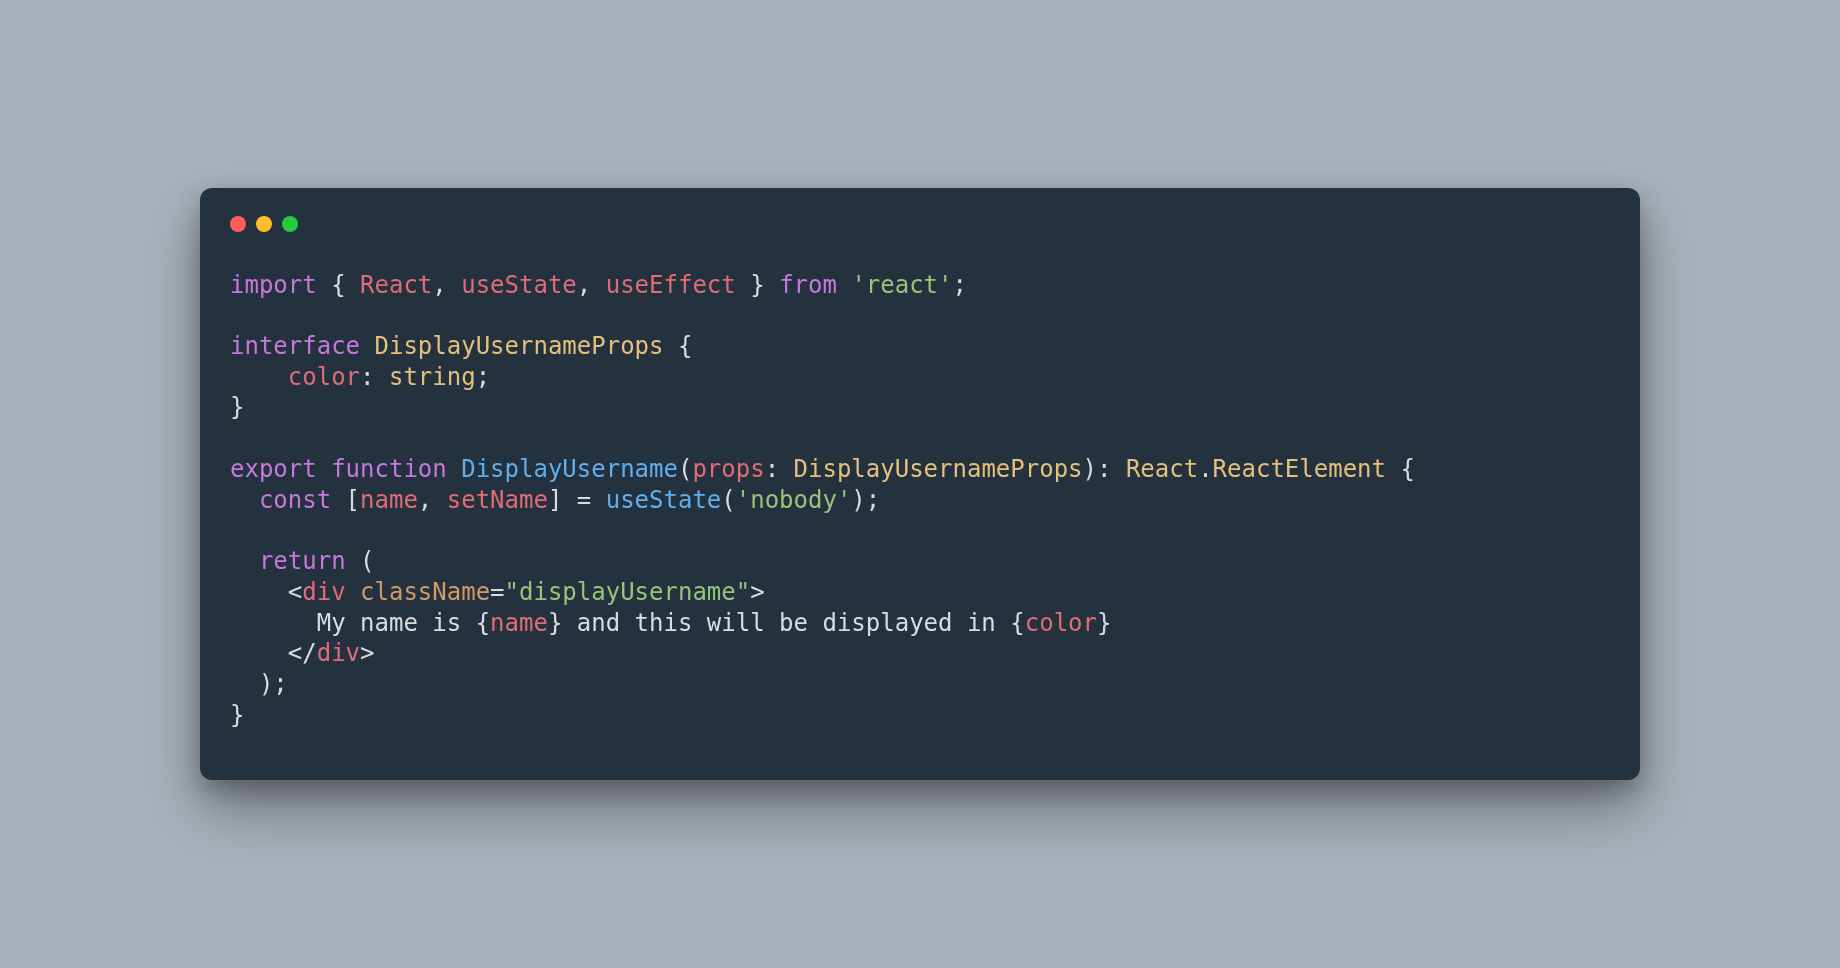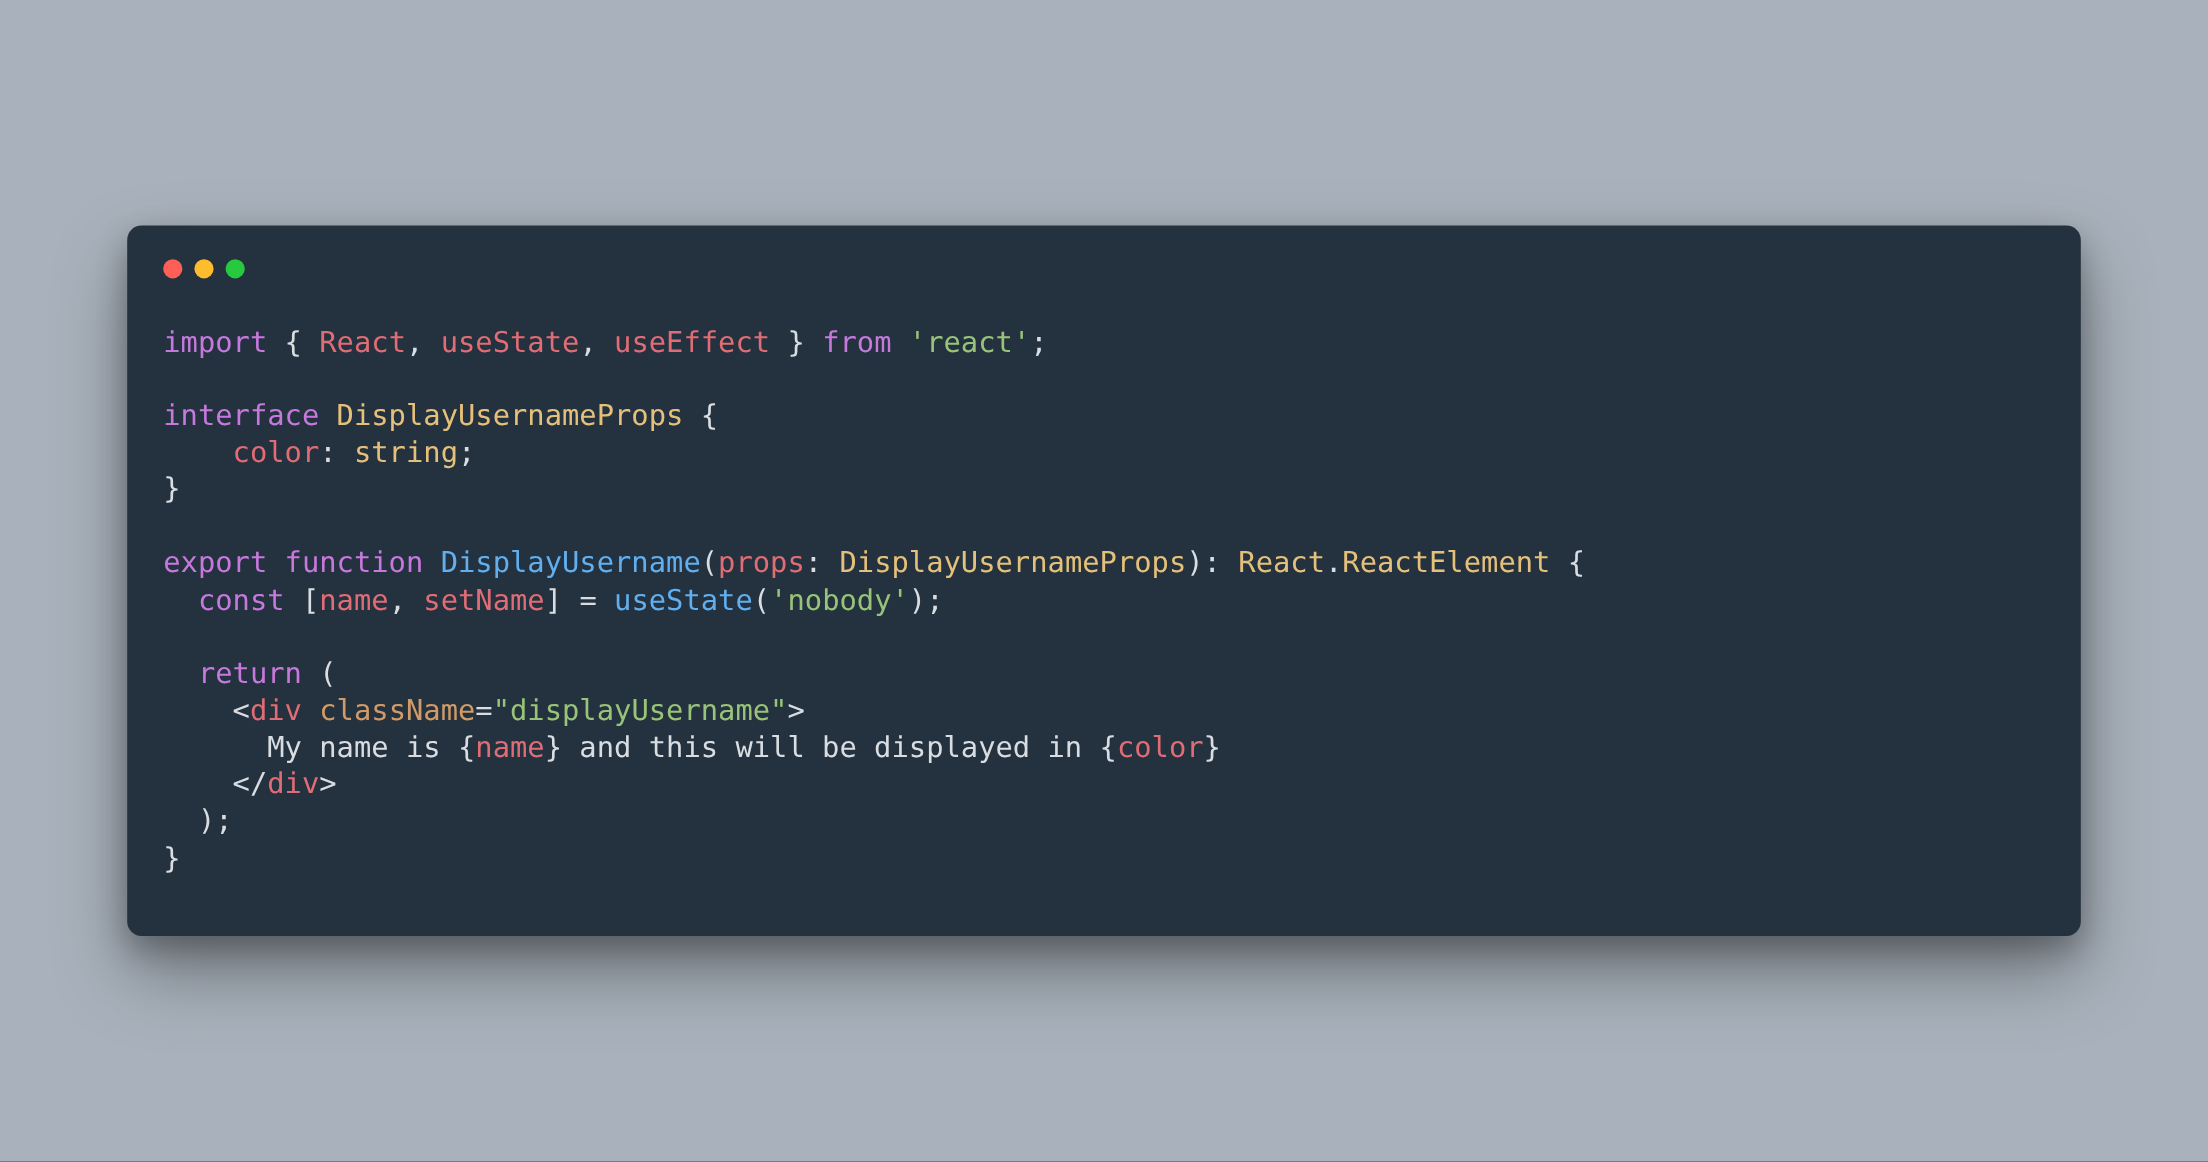--- a/index.html
+++ b/index.html
@@ -5,21 +5,21 @@
   * { margin: 0; padding: 0; box-sizing: border-box; }
   html, body { width: 100%; height: 100%; }
   body {
     background: #a9b2bc;
     display: flex;
     align-items: center;
     justify-content: center;
     font-family: "SF Mono", "Monaco", "Menlo", "Consolas", "DejaVu Sans Mono", monospace;
   }
   .window {
-    width: 1628px;
+    width: 1440px;
     background: #23323e;
     border-radius: 12px;
     box-shadow: 0 30px 60px rgba(0,0,0,0.35), 0 10px 25px rgba(0,0,0,0.25);
     padding: 28px 30px 50px 30px;
   }
   .titlebar {
     display: flex;
     gap: 10px;
     margin-bottom: 38px;
   }

